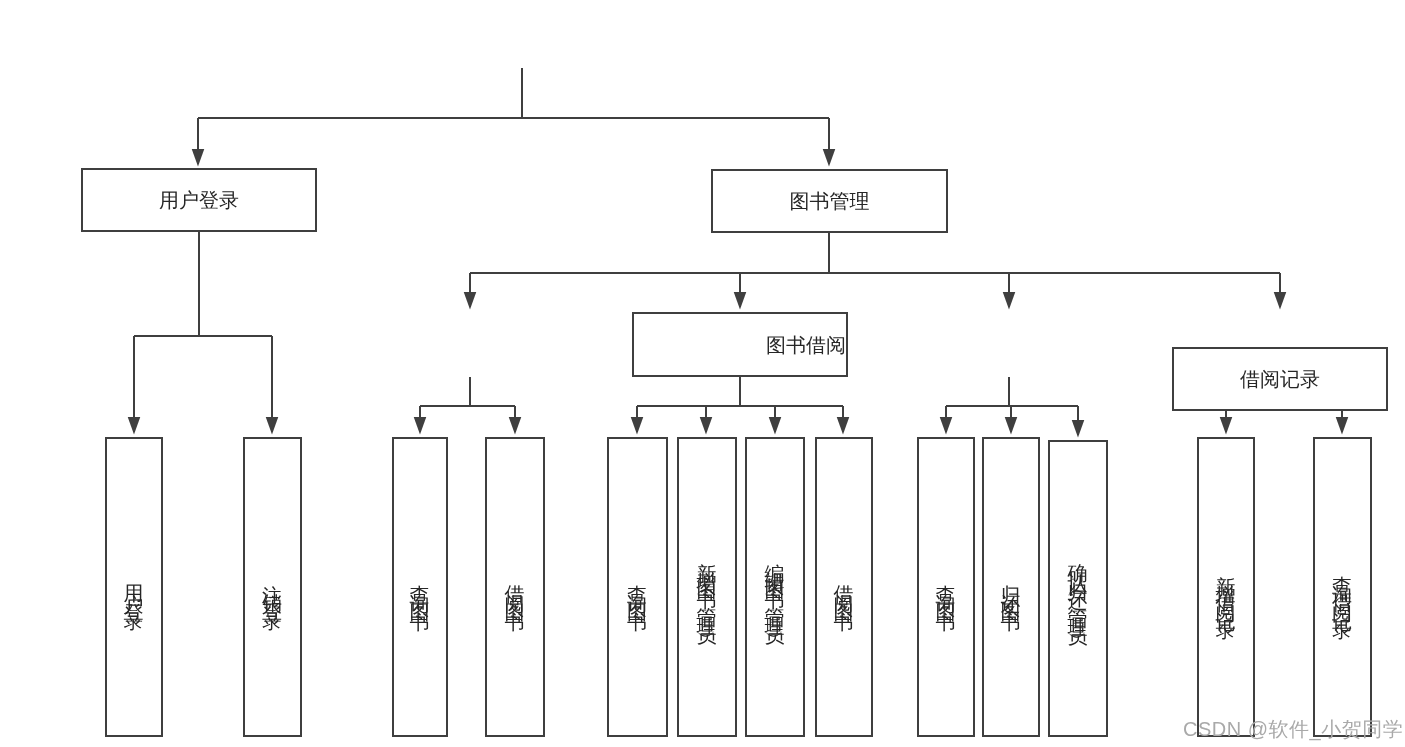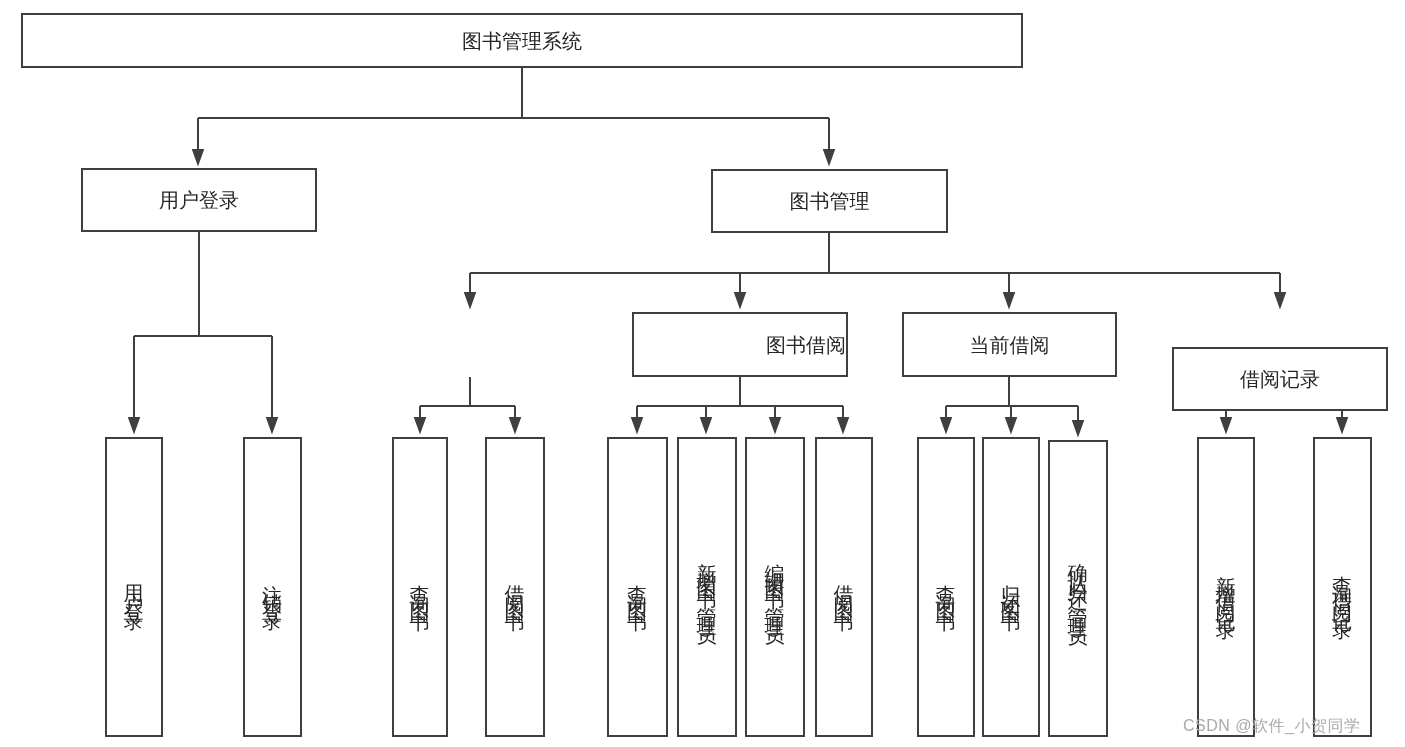--- a/index.html
+++ b/index.html
@@ -31,21 +31,21 @@
   .node.vertical span{
     writing-mode:vertical-rl;
     text-orientation:mixed;
     letter-spacing:9px;
     font-size:20px;
     white-space:nowrap;
   }
   #watermark{
     position:absolute;
     left:1183px;top:716px;
-    font-size:16px;
+    font-size:20px;
     color:#a9a9a9;
     z-index:5;
     white-space:nowrap;
     letter-spacing:0.5px;
   }
 </style>
 </head>
 <body>
 
 <div id="stage">
@@ -81,36 +81,30 @@
       <path d="M775,406 V432" marker-end="url(#arrow)"></path>
       <path d="M843,406 V432" marker-end="url(#arrow)"></path>
       <path d="M946,406 V432" marker-end="url(#arrow)"></path>
       <path d="M1011,406 V432" marker-end="url(#arrow)"></path>
       <path d="M1078,406 V435" marker-end="url(#arrow)"></path>
       <path d="M1226,405 V432" marker-end="url(#arrow)"></path>
       <path d="M1342,405 V432" marker-end="url(#arrow)"></path>
     </g>
   </svg>
 
-  <div class="node" style="left:21px;top:13px;width:1002px;height:55px;">
-    <span>图书管理系统</span>
-  </div>
 
   <div class="node" style="left:81px;top:168px;width:236px;height:64px;">
     <span>用户登录</span>
   </div>
   <div class="node" style="left:711px;top:169px;width:237px;height:64px;align-items:center;">
     <span>图书管理</span>
   </div>
 
   <div class="node" style="left:632px;top:312px;width:216px;height:65px;justify-content:flex-end;">
     <span>图书借阅</span>
-  </div>
-  <div class="node" style="left:902px;top:312px;width:215px;height:65px;">
-    <span>当前借阅</span>
   </div>
   <div class="node" style="left:1172px;top:313px;width:216px;height:64px;margin-top:34px;">
     <span>借阅记录</span>
   </div>
 
   <div class="node vertical" style="left:105px;top:437px;width:58px;height:300px;">
     <span>用户登录</span>
   </div>
   <div class="node vertical" style="left:243px;top:437px;width:59px;height:300px;">
     <span>注销登录</span>

